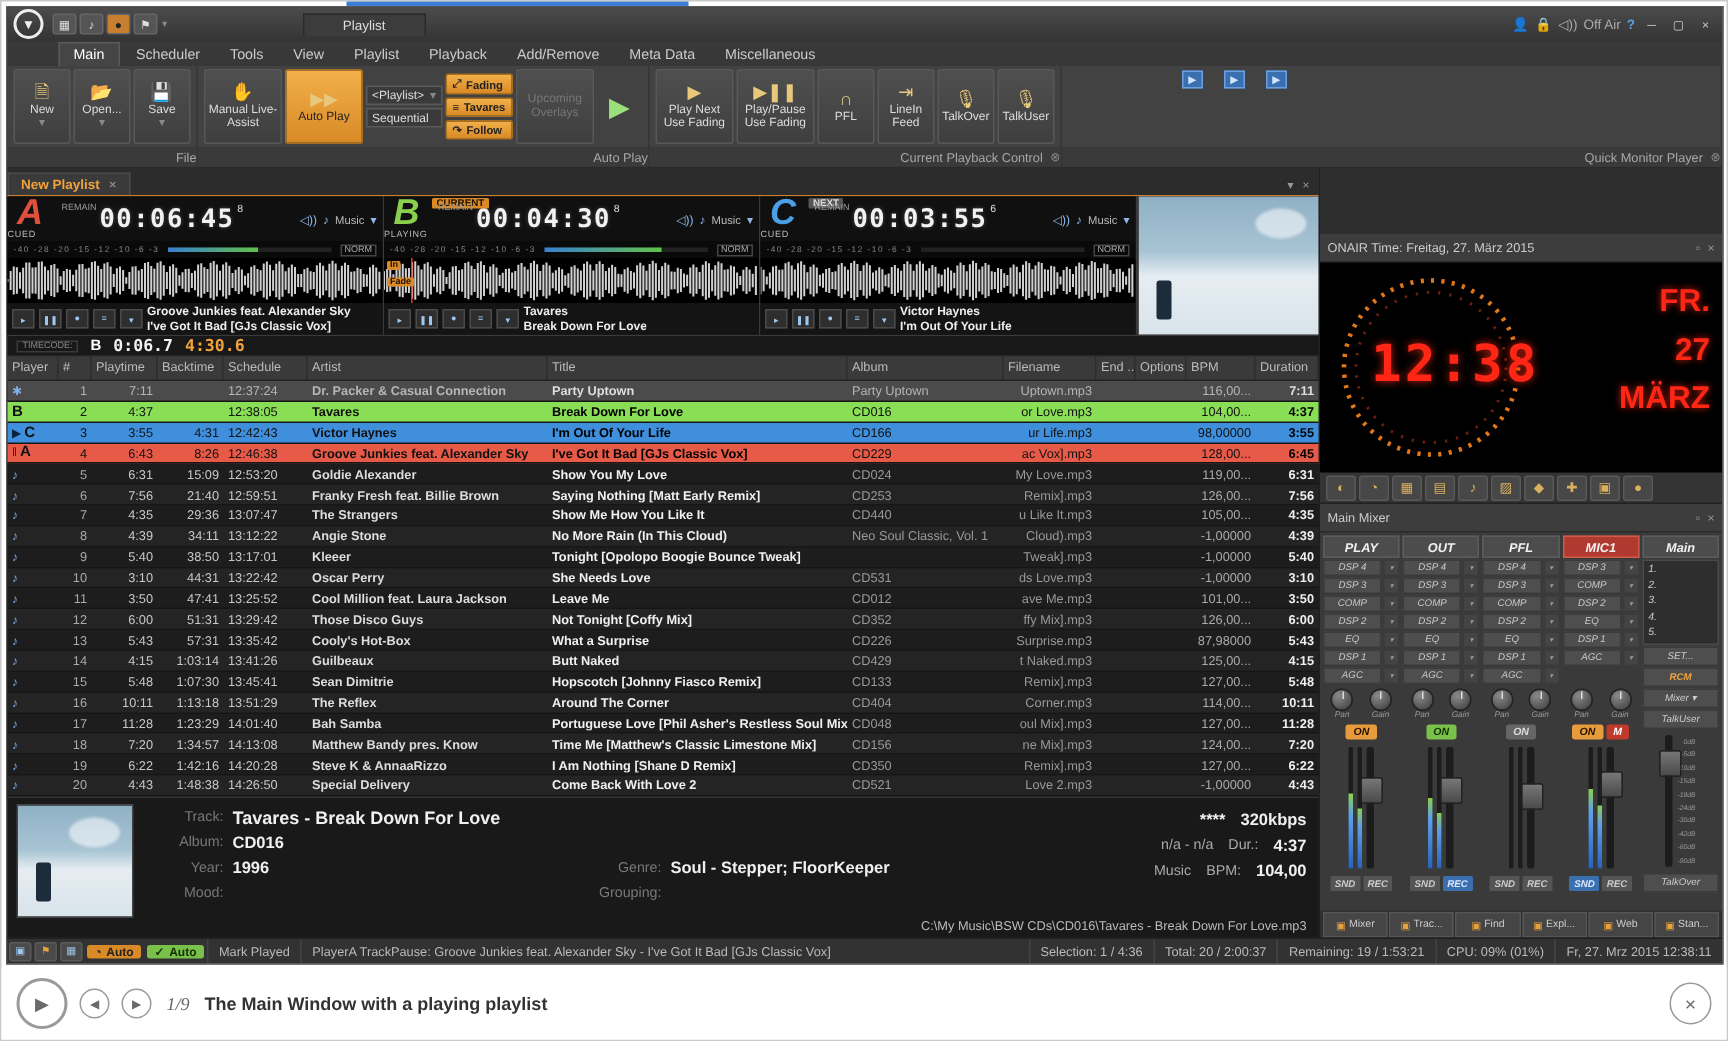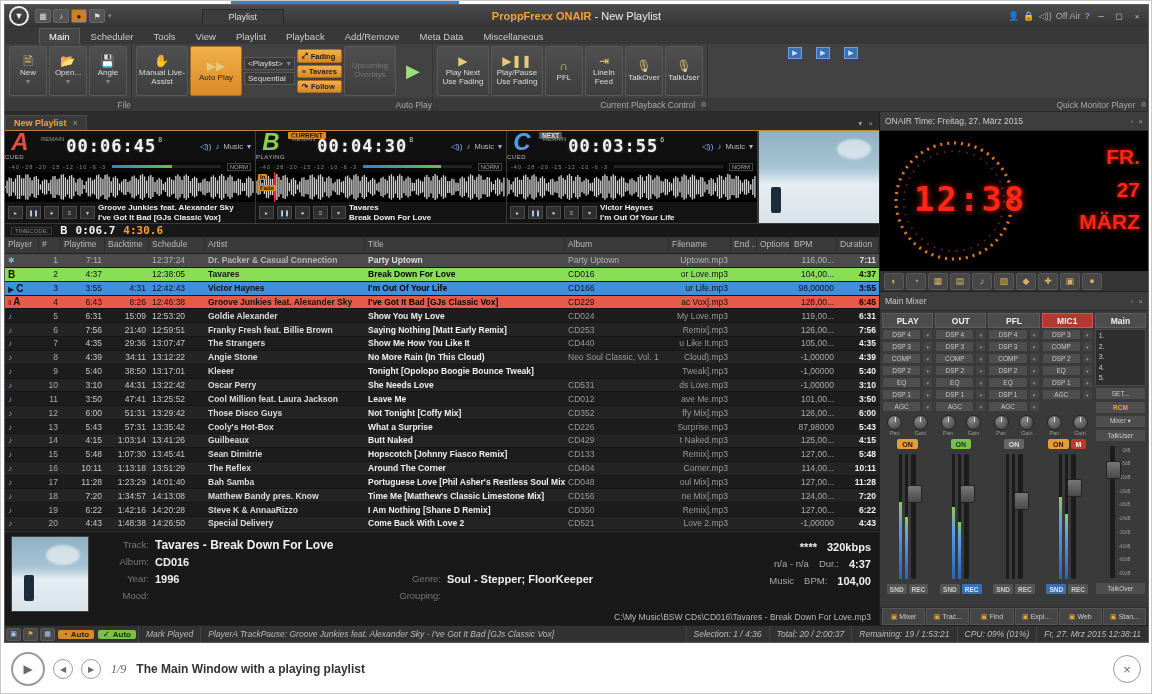--- a/index.html
+++ b/index.html
@@ -35,21 +35,21 @@
   .rbtn.dim{color:#777;}
   .rcol{display:flex;flex-direction:column;gap:2px;justify-content:center;}
   .rsel{background:#3a3a3a;border:1px solid #5a5a5a;color:#ddd;font-size:8px;padding:1px 3px;display:flex;align-items:center;gap:4px;}
   .toggle{background:linear-gradient(#f2b04a,#d88a26);color:#222;border:1px solid #a96e1e;font-size:7.5px;font-weight:bold;padding:1px 4px;display:flex;align-items:center;gap:3px;border-radius:2px;}
   .playbig{width:30px;display:flex;align-items:center;justify-content:center;font-size:18px;color:#9adf7a;}
   .qmp{width:150px;position:relative;}
   .qmp .mini{position:absolute;top:3px;width:12px;height:10px;background:#3a6fb0;border:1px solid #6aa0e0;color:#cfe4ff;font-size:7px;display:flex;align-items:center;justify-content:center;}
   
   .content{position:absolute;top:107px;left:0;right:0;bottom:16px;display:flex;}
   .leftcol{flex:1;display:flex;flex-direction:column;min-width:0;border-right:1px solid #1f1f1f;}
-  .rightcol{width:268px;display:flex;flex-direction:column;background:#2e2e2e;}
+  .rightcol{width:268px;display:flex;flex-direction:column;background:#2e2e2e;margin-top:44px;}
   
   .doctabs{height:18px;background:#2c2c2c;display:flex;align-items:flex-end;border-bottom:1px solid #c87f2f;}
   .doctab{background:#3a3a3a;border:1px solid #4a4a4a;border-bottom:none;padding:2px 8px;display:flex;gap:6px;align-items:center;font-size:9px;color:#f0a33c;font-weight:bold;}
   .doctab .x{color:#999;font-weight:normal;}
   .doctabs .dright{margin-left:auto;display:flex;gap:6px;padding:0 6px 2px;color:#999;font-size:8px;}
   
   .decks{height:92px;background:#000;display:flex;border-bottom:1px solid #3a3a3a;}
   .deck{flex:1;border-right:1px solid #3a3a3a;position:relative;display:flex;flex-direction:column;min-width:0;}
   .deck-head{height:30px;display:flex;align-items:stretch;background:#101010;position:relative;}
   .dletter{width:30px;font-size:24px;font-weight:bold;font-style:italic;display:flex;align-items:center;justify-content:center;line-height:1;}
@@ -118,34 +118,34 @@
   .ti-right{position:absolute;right:8px;top:6px;width:280px;font-size:9.5px;color:#aaa;}
   .ti-right .row{display:flex;justify-content:flex-end;gap:10px;height:17px;align-items:center;}
   .ti-right b{color:#f0f0f0;font-size:11px;}
   .ti-path{position:absolute;right:8px;bottom:4px;font-size:8.5px;color:#bbb;}
   
   .statusbar{position:absolute;left:0;right:0;bottom:0;height:16px;background:#323232;border-top:1px solid #1f1f1f;display:flex;align-items:center;font-size:8.5px;color:#bbb;}
   .sb-ico{width:13px;height:11px;margin:0 1px;background:#4a4a4a;border:1px solid #5a5a5a;border-radius:2px;display:flex;align-items:center;justify-content:center;font-size:7px;color:#9ec8f0;}
   .sb-chip{margin:0 2px;padding:0 5px;border-radius:2px;font-weight:bold;font-size:8px;display:flex;align-items:center;gap:3px;}
   .sb-chip.or{background:#d88a26;color:#222;}
   .sb-chip.gr{background:#79c14a;color:#143000;}
-  .sb-seg{padding:0 7px;border-left:1px solid #444;height:100%;display:flex;align-items:center;white-space:nowrap;font-style:italic;}
+  .sb-seg{padding:0 7px;border-left:1px solid #444;height:100%;display:flex;align-items:center;white-space:nowrap;}
   .sb-right{margin-left:auto;display:flex;height:100%;}
   
   .paneltitle{height:18px;background:#3d3d3d;border-bottom:1px solid #2a2a2a;display:flex;align-items:center;padding:0 5px;font-size:8.5px;color:#ccc;}
   .paneltitle .pt-ico{margin-left:auto;display:flex;gap:5px;color:#999;font-size:8px;}
   .clockbody{height:140px;background:#000;position:relative;overflow:hidden;}
   .ring{position:absolute;left:6px;top:2px;}
   .clocktime{position:absolute;left:34px;top:48px;font-family:"DejaVu Sans Mono",monospace;font-size:34px;font-weight:bold;color:#ff2616;text-shadow:0 0 6px rgba(255,40,20,.8);letter-spacing:2px;}
   .clockdate{position:absolute;right:8px;top:10px;text-align:right;color:#ff2616;font-weight:bold;font-size:21px;line-height:1.55;text-shadow:0 0 5px rgba(255,40,20,.8);font-family:Liberation Sans, sans-serif;}
   .clocktools{height:20px;background:#343434;display:flex;align-items:center;gap:2px;padding:0 4px;border-bottom:1px solid #222;}
   .qico{width:18px;height:15px;background:#474747;border:1px solid #595959;border-radius:2px;display:flex;align-items:center;justify-content:center;font-size:9px;color:#d8b060;}
   
   .mixerbody{flex:1;background:#3a3a3a;display:flex;flex-direction:column;min-height:0;}
-  .strips{flex:1;display:flex;padding:2px 2px 12px;gap:2px;min-height:0;}
+  .strips{flex:1;display:flex;padding:2px 2px 12px;gap:2px;min-height:0;font-style:italic;}
   .strip{flex:1;display:flex;flex-direction:column;gap:1px;min-width:0;}
   .strip-head{height:13px;background:#4c4c4c;border:1px solid #5c5c5c;color:#f0f0f0;font-size:8.5px;font-weight:bold;display:flex;align-items:center;justify-content:center;}
   .strip-head.red{background:#b03a30;border-color:#d05a4a;}
   .dsprow{display:flex;gap:1px;height:11px;}
   .dspbtn{flex:1;background:#4e4e4e;border:1px solid #3a3a3a;color:#c8c8c8;font-size:6.5px;display:flex;align-items:center;justify-content:center;}
   .dspsq{width:9px;background:#444;border:1px solid #3a3a3a;color:#999;font-size:5px;display:flex;align-items:center;justify-content:center;}
   .knobrow{height:24px;display:flex;justify-content:space-around;align-items:center;}
   .knob{width:13px;height:13px;border-radius:50%;background:radial-gradient(circle at 35% 30%,#8a8a8a,#3a3a3a);border:1px solid #222;position:relative;}
   .knob::after{content:"";position:absolute;left:50%;top:1px;width:1px;height:5px;background:#ddd;}
   .knoblab{font-size:5.5px;color:#999;text-align:center;}
@@ -188,23 +188,20 @@
   <div class="app">
 
     <div class="titlebar">
       <div class="logo">▼</div>
       <div class="tb-ico">▦</div>
       <div class="tb-ico">♪</div>
       <div class="tb-ico orange">●</div>
       <div class="tb-ico">⚑</div>
       <span style="color:#888;font-size:7px;margin-left:2px;">▾</span>
       <div class="tb-tab">Playlist</div>
-      <div class="tb-title">
-        <span class="brand">ProppFrexx ONAIR</span><span class="doc"> - New Playlist</span>
-      </div>
       <div class="tb-right">
         <span style="color:#8fd04a;">👤</span>
         <span style="color:#e8a23c;">🔒</span>
         <span>◁))</span>
         <span>Off Air</span>
         <span style="color:#5aa0e8;font-weight:bold;">?</span>
         <span class="winbtn">─</span>
         <span class="winbtn">▢</span>
         <span class="winbtn">×</span>
       </div>
@@ -230,21 +227,21 @@
               <span>New</span>
               <span style="color:#888;">▾</span>
             </div>
           <div class="rbtn small">
               <span class="ric">📂</span>
               <span>Open...</span>
               <span style="color:#888;">▾</span>
             </div>
           <div class="rbtn small">
               <span class="ric">💾</span>
-              <span>Angie</span>
+              <span>Save</span>
               <span style="color:#888;">▾</span>
             </div>
         </div>
         <div class="g-label">
             <span>File</span>
           </div>
       </div>
 
       <div class="rgroup">
         <div class="g-body">

